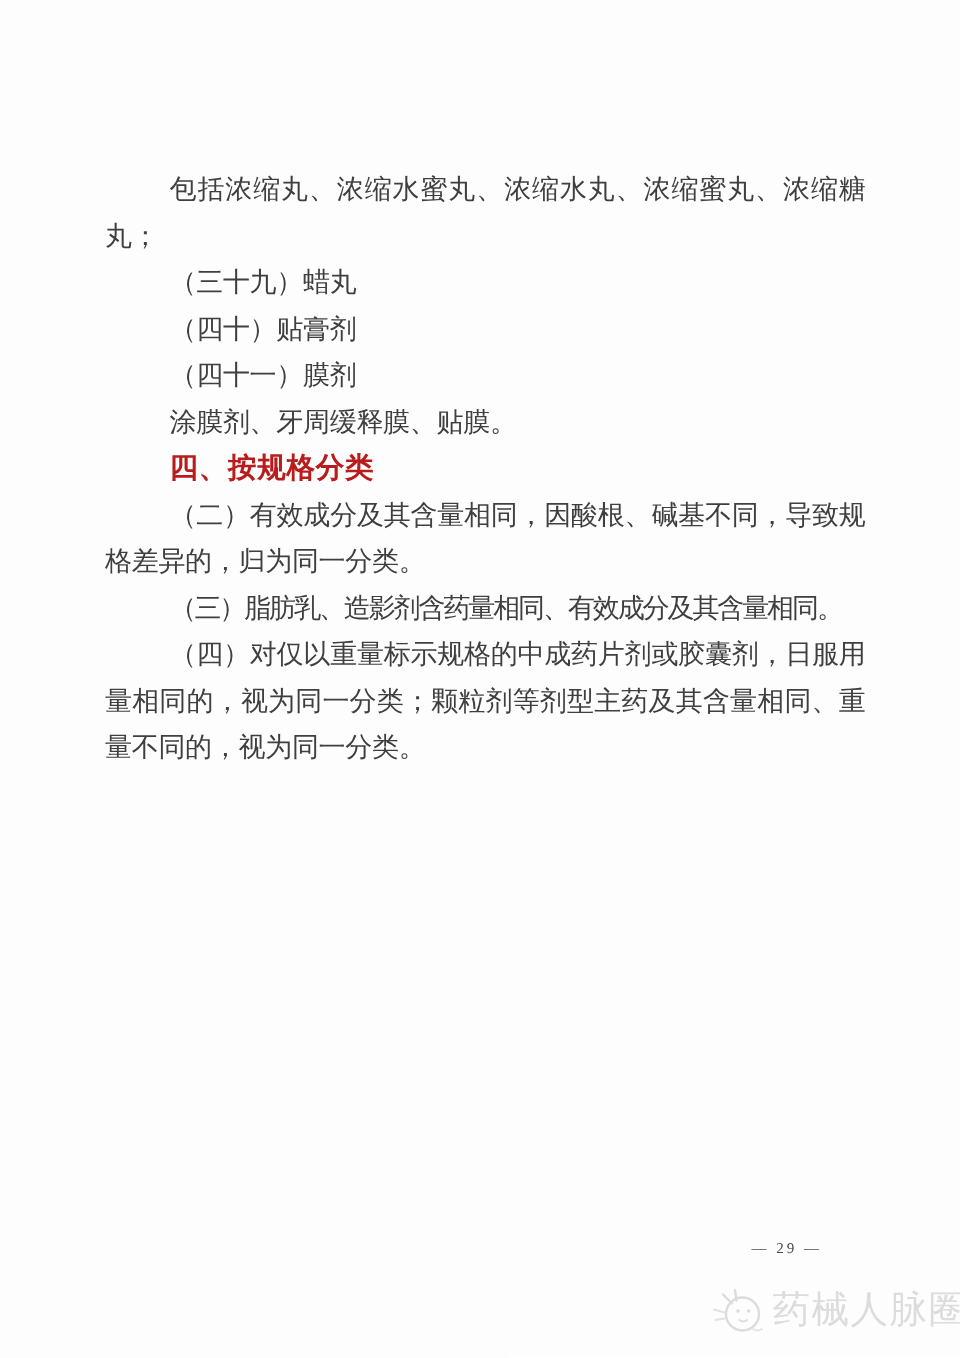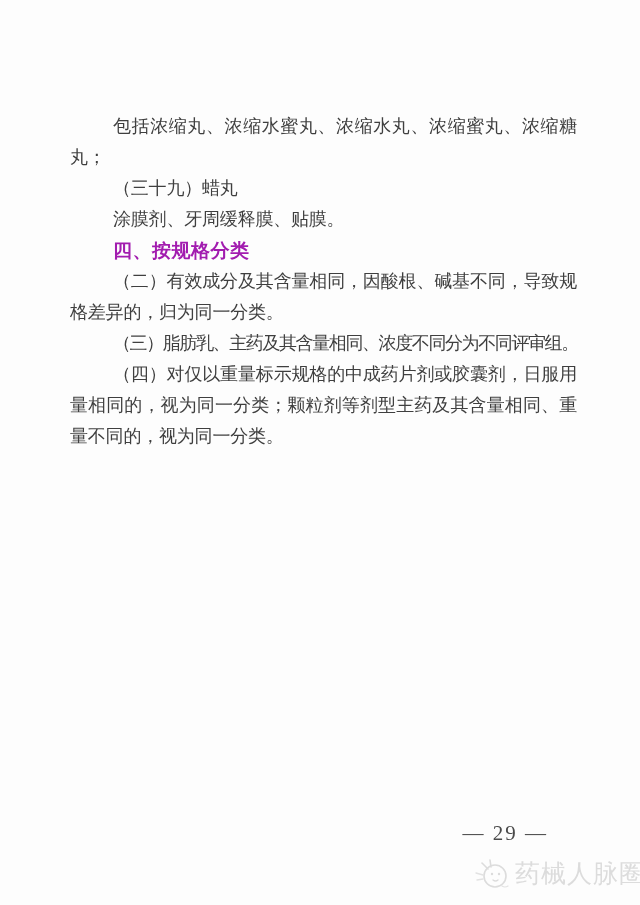--- a/index.html
+++ b/index.html
@@ -29,34 +29,34 @@
     letter-spacing: -0.2px;
     color: #3f3f3f;
     text-align: justify;
     text-indent: 43px;
     text-justify: inter-character;
   }
   .doc-body p.heading {
     font-family: "Liberation Sans", "DejaVu Sans", sans-serif;
     font-weight: 700;
     font-size: 19px;
-    color: #a21caf;
+    color: #b91c1c;
     letter-spacing: 0.5px;
     text-align: left;
   }
   .doc-body p.tight {
     letter-spacing: -1.4px;
     margin-right: -16px;
   }
   .page-number {
     position: absolute;
     top: 823px;
     right: 92px;
     font-family: "Liberation Serif", "DejaVu Serif", serif;
-    font-size: 21px;
+    font-size: 10px;
     line-height: 20px;
     color: #4a4a4a;
     letter-spacing: 2px;
     white-space: pre;
   }
   .watermark {
     position: absolute;
     left: 472px;
     top: 853px;
     display: flex;
@@ -77,24 +77,26 @@
   }
 </style>
 </head>
 <body>
 
 <div class="page">
 
   <div class="doc-body" id="doc-body">
       <p class="body">包括浓缩丸、浓缩水蜜丸、浓缩水丸、浓缩蜜丸、浓缩糖丸；</p>
       <p class="body">（三十九）蜡丸</p>
+      <p class="body">（四十）贴膏剂</p>
+      <p class="body">（四十一）膜剂</p>
       <p class="body">涂膜剂、牙周缓释膜、贴膜。</p>
       <p class="heading">四、按规格分类</p>
       <p class="body">（二）有效成分及其含量相同，因酸根、碱基不同，导致规格差异的，归为同一分类。</p>
-      <p class="body tight">（三）脂肪乳、主药及其含量相同、浓度不同分为不同评审组。</p>
+      <p class="body tight">（三）脂肪乳、造影剂含药量相同、有效成分及其含量相同。</p>
       <p class="body">（四）对仅以重量标示规格的中成药片剂或胶囊剂，日服用量相同的，视为同一分类；颗粒剂等剂型主药及其含量相同、重量不同的，视为同一分类。</p>
     </div>
 
   <div class="page-number">— 29 —</div>
 
   <div class="watermark">
     <span>
       <svg width="40" height="40" viewBox="0 0 40 40" fill="none">
         <circle cx="23" cy="23" r="11" stroke="#dcdcdc" stroke-width="1.6"></circle>
         <path d="M10 10 L16 16" stroke="#dcdcdc" stroke-width="1.6" stroke-linecap="round"></path>

